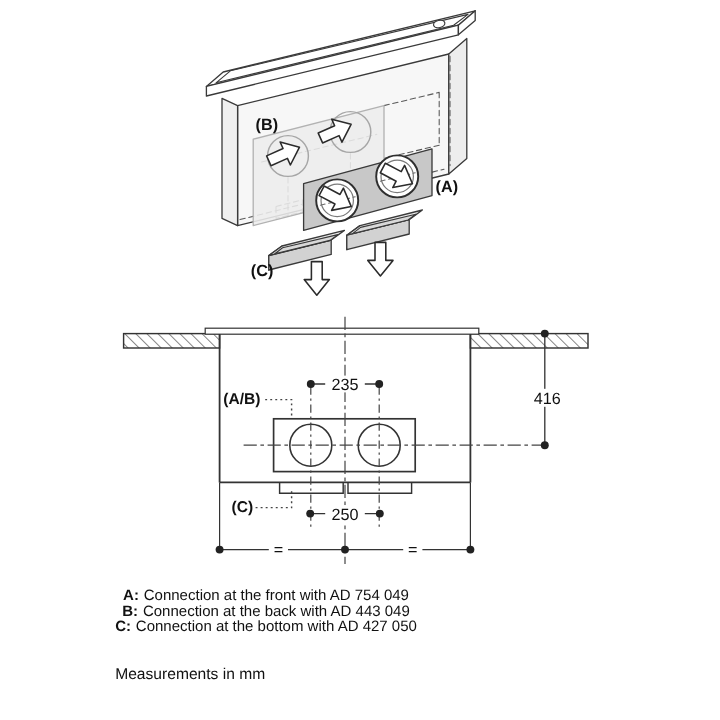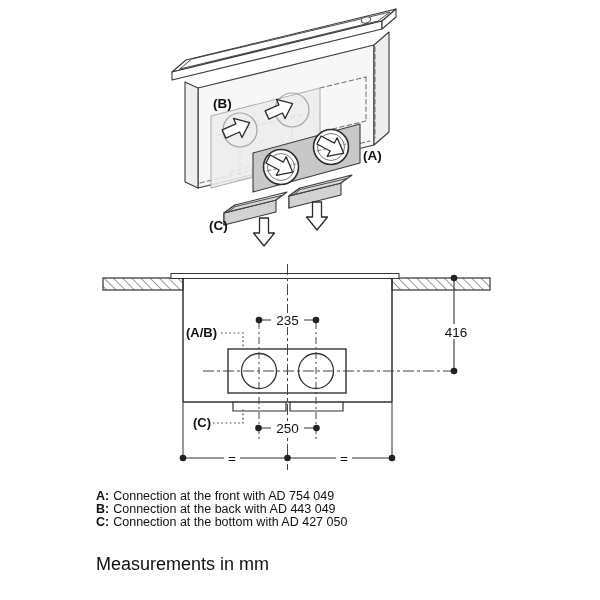--- a/index.html
+++ b/index.html
@@ -2,23 +2,23 @@
 <html><head>
 <meta charset="utf-8">
 <style>
   html,body{margin:0;padding:0;background:#ffffff;}
   .page{
     position:relative;width:600px;height:600px;background:#ffffff;overflow:hidden;
     font-family:"Liberation Sans",sans-serif;color:#1a1a1a;
   }
   .stage{position:absolute;left:0;top:0;width:600px;height:600px;}
   svg text{font-family:"Liberation Sans",sans-serif;fill:#111;}
-  .legend{position:absolute;left:96px;top:490px;font-size:12.5px;line-height:12.9px;color:#111;}
+  .legend{position:absolute;left:96px;top:490px;font-size:12.5px;line-height:12.9px;color:#111;text-align:center;}
   .legend .k{font-weight:bold;margin-right:4px;}
-  .note{position:absolute;left:96px;top:554px;font-size:18px;color:#111;}
+  .note{position:absolute;left:96px;top:554px;font-size:13px;color:#111;}
 </style>
 </head>
 <body>
 
 <div class="page">
 
   <svg class="stage" viewBox="0 0 600 600">
     <defs>
       <pattern id="hatch" patternUnits="userSpaceOnUse" width="6.5" height="6.5" patternTransform="rotate(-45)">
         <line x1="0" y1="0" x2="0" y2="6.5" stroke="#4a4a4a" stroke-width="1.1"></line>

